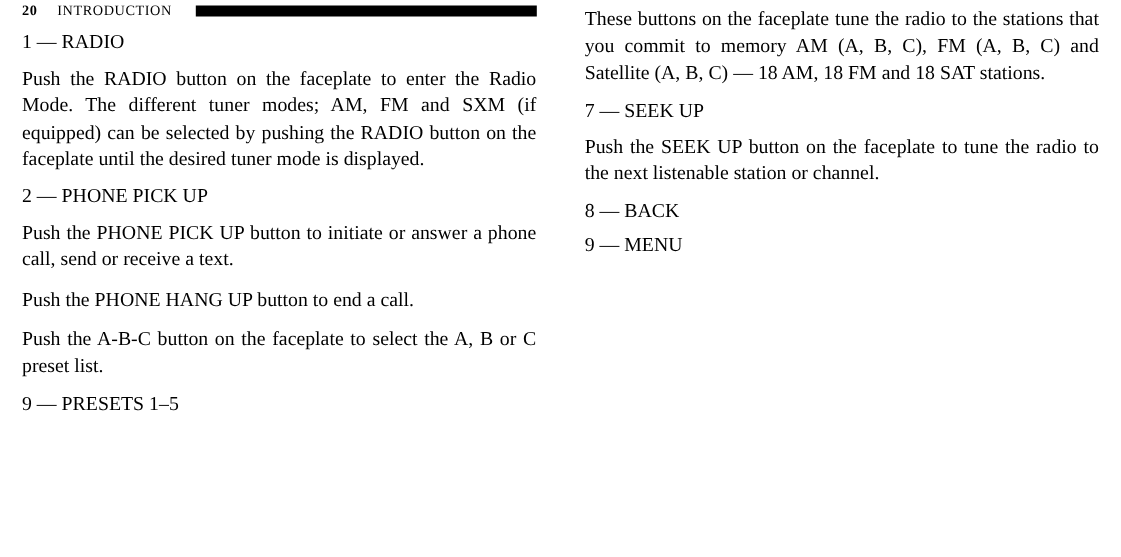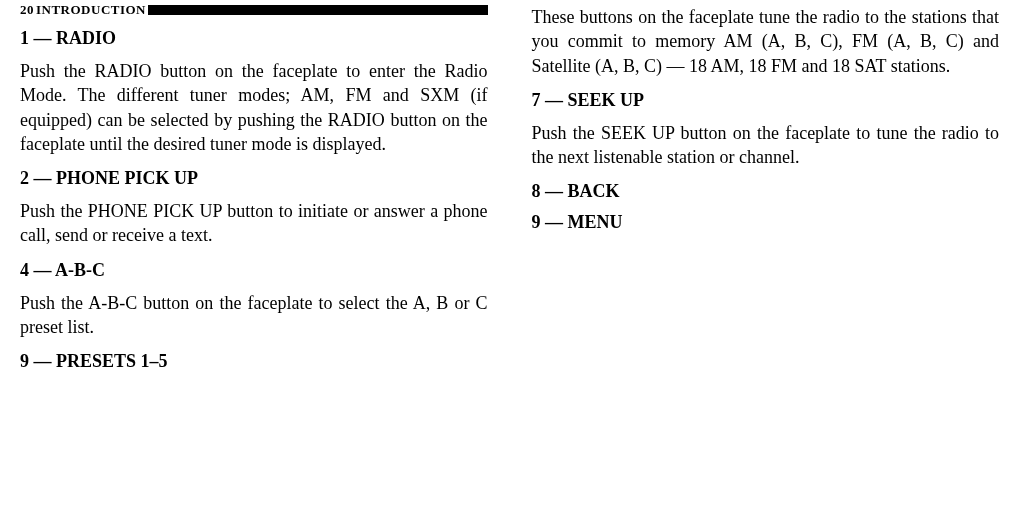--- a/index.html
+++ b/index.html
@@ -30,35 +30,35 @@
     .header-bar {
       display: flex;
       align-items: center;
       height: 20px;
       margin-bottom: 8px;
     }
     .page-num {
       font-weight: bold;
       font-size: 13px;
       letter-spacing: 0.5px;
-      padding-right: 2px;
+      padding-right: 18px;
     }
     .section-title {
-      font-weight: bold;
+      font-weight: normal;
       font-size: 13px;
       letter-spacing: 0.5px;
-      padding-right: 2px;
+      padding-right: 22px;
     }
     .header-rule {
       flex: 1;
       height: 10px;
       background: #000000;
     }
     .heading {
-      font-weight: bold;
+      font-weight: normal;
       font-size: 18px;
       margin-top: 2px;
       margin-bottom: 10px;
     }
     .body-text {
       font-size: 18px;
       line-height: 1.35;
       text-align: justify;
       margin-bottom: 12px;
     }
@@ -85,24 +85,24 @@
       <div class="heading">1 — RADIO</div>
       <div class="body-text">Push the RADIO button on the faceplate to enter the Radio Mode. The different tuner modes; AM, FM and SXM (if equipped) can be selected by pushing the RADIO button on the faceplate until the desired tuner mode is displayed.</div>
     </div>
 
     <div class="block">
       <div class="heading">2 — PHONE PICK UP</div>
       <div class="body-text">Push the PHONE PICK UP button to initiate or answer a phone call, send or receive a text.</div>
     </div>
 
     <div class="block">
+      <div class="body-text">Push the PHONE HANG UP button to end a call.</div>
     </div>
 
     <div class="block">
-      <div class="heading">4 — A-B-C</div>
       <div class="body-text">Push the A-B-C button on the faceplate to select the A, B or C preset list.</div>
     </div>
 
     <div class="block">
       <div class="heading">9 — PRESETS 1–5</div>
     </div>
   </div>
 
   <div class="column column-right">
     <div class="body-text first-para">These buttons on the faceplate tune the radio to the stations that you commit to memory AM (A, B, C), FM (A, B, C) and Satellite (A, B, C) — 18 AM, 18 FM and 18 SAT stations.</div>

